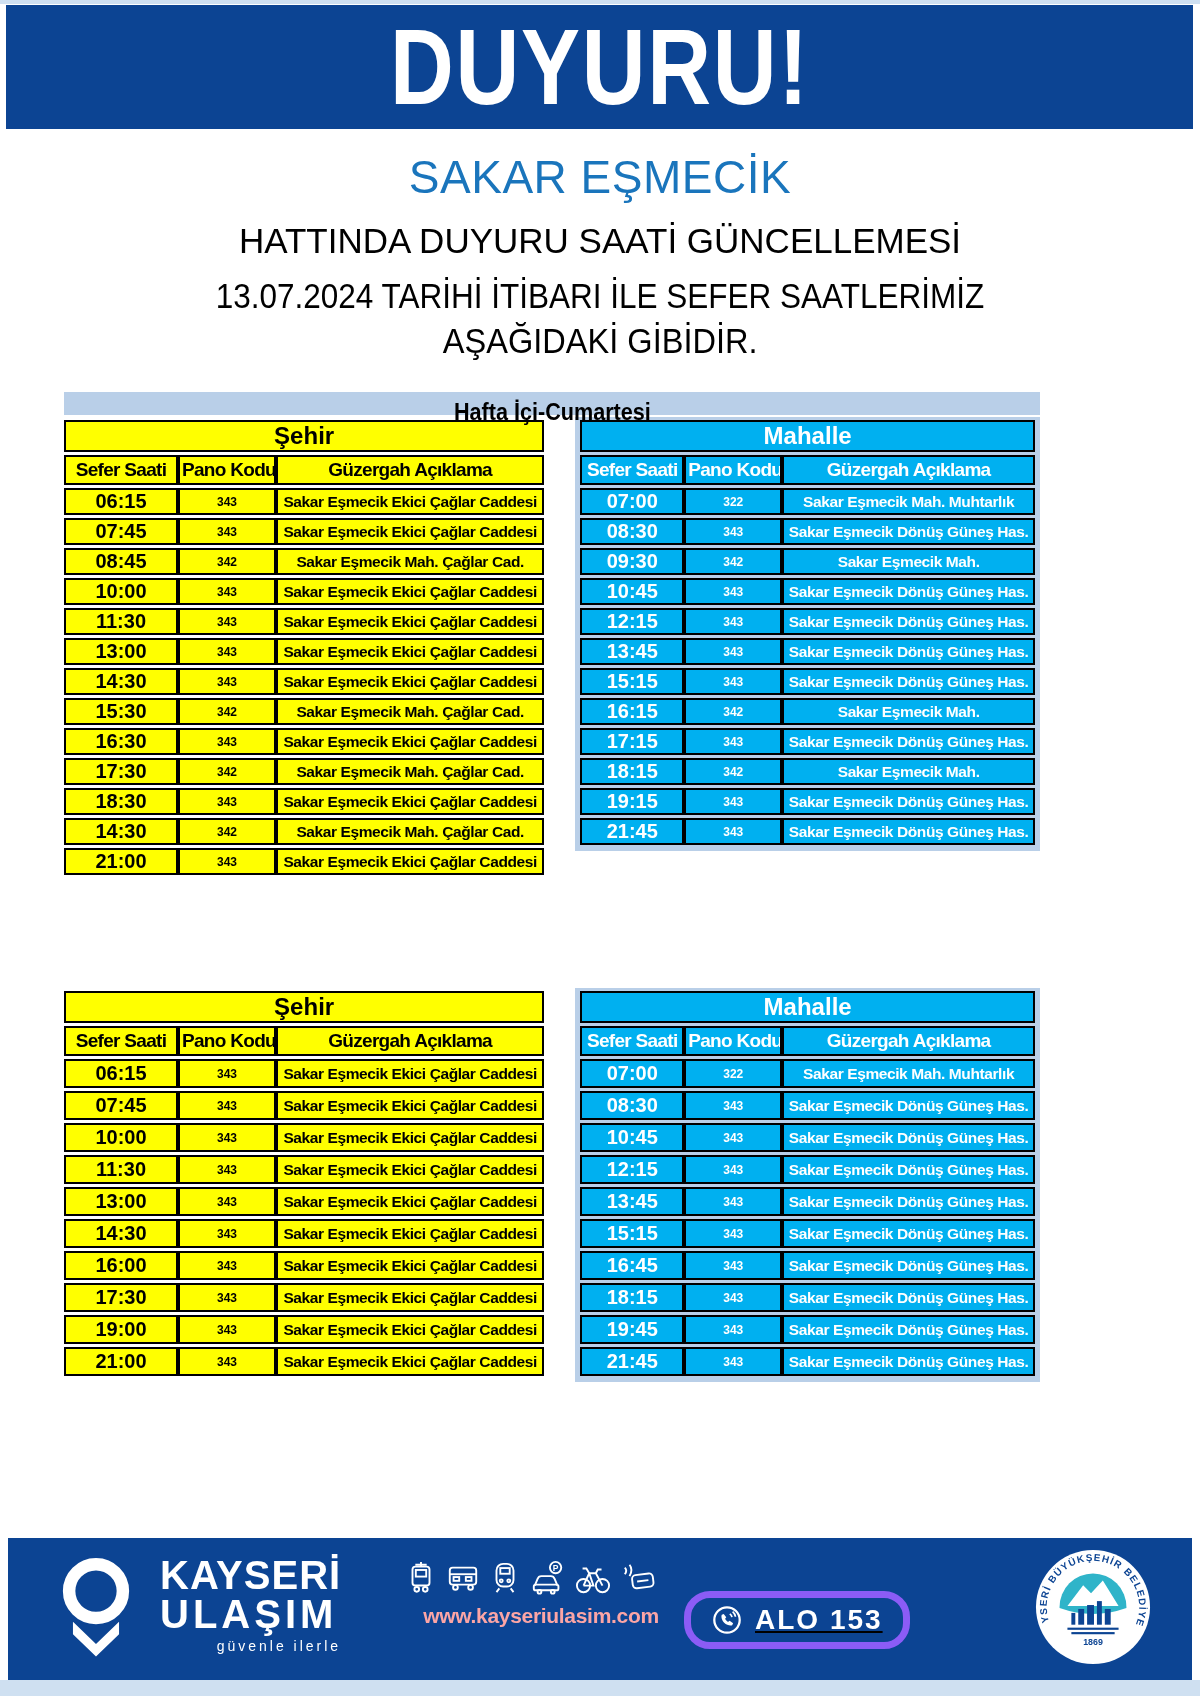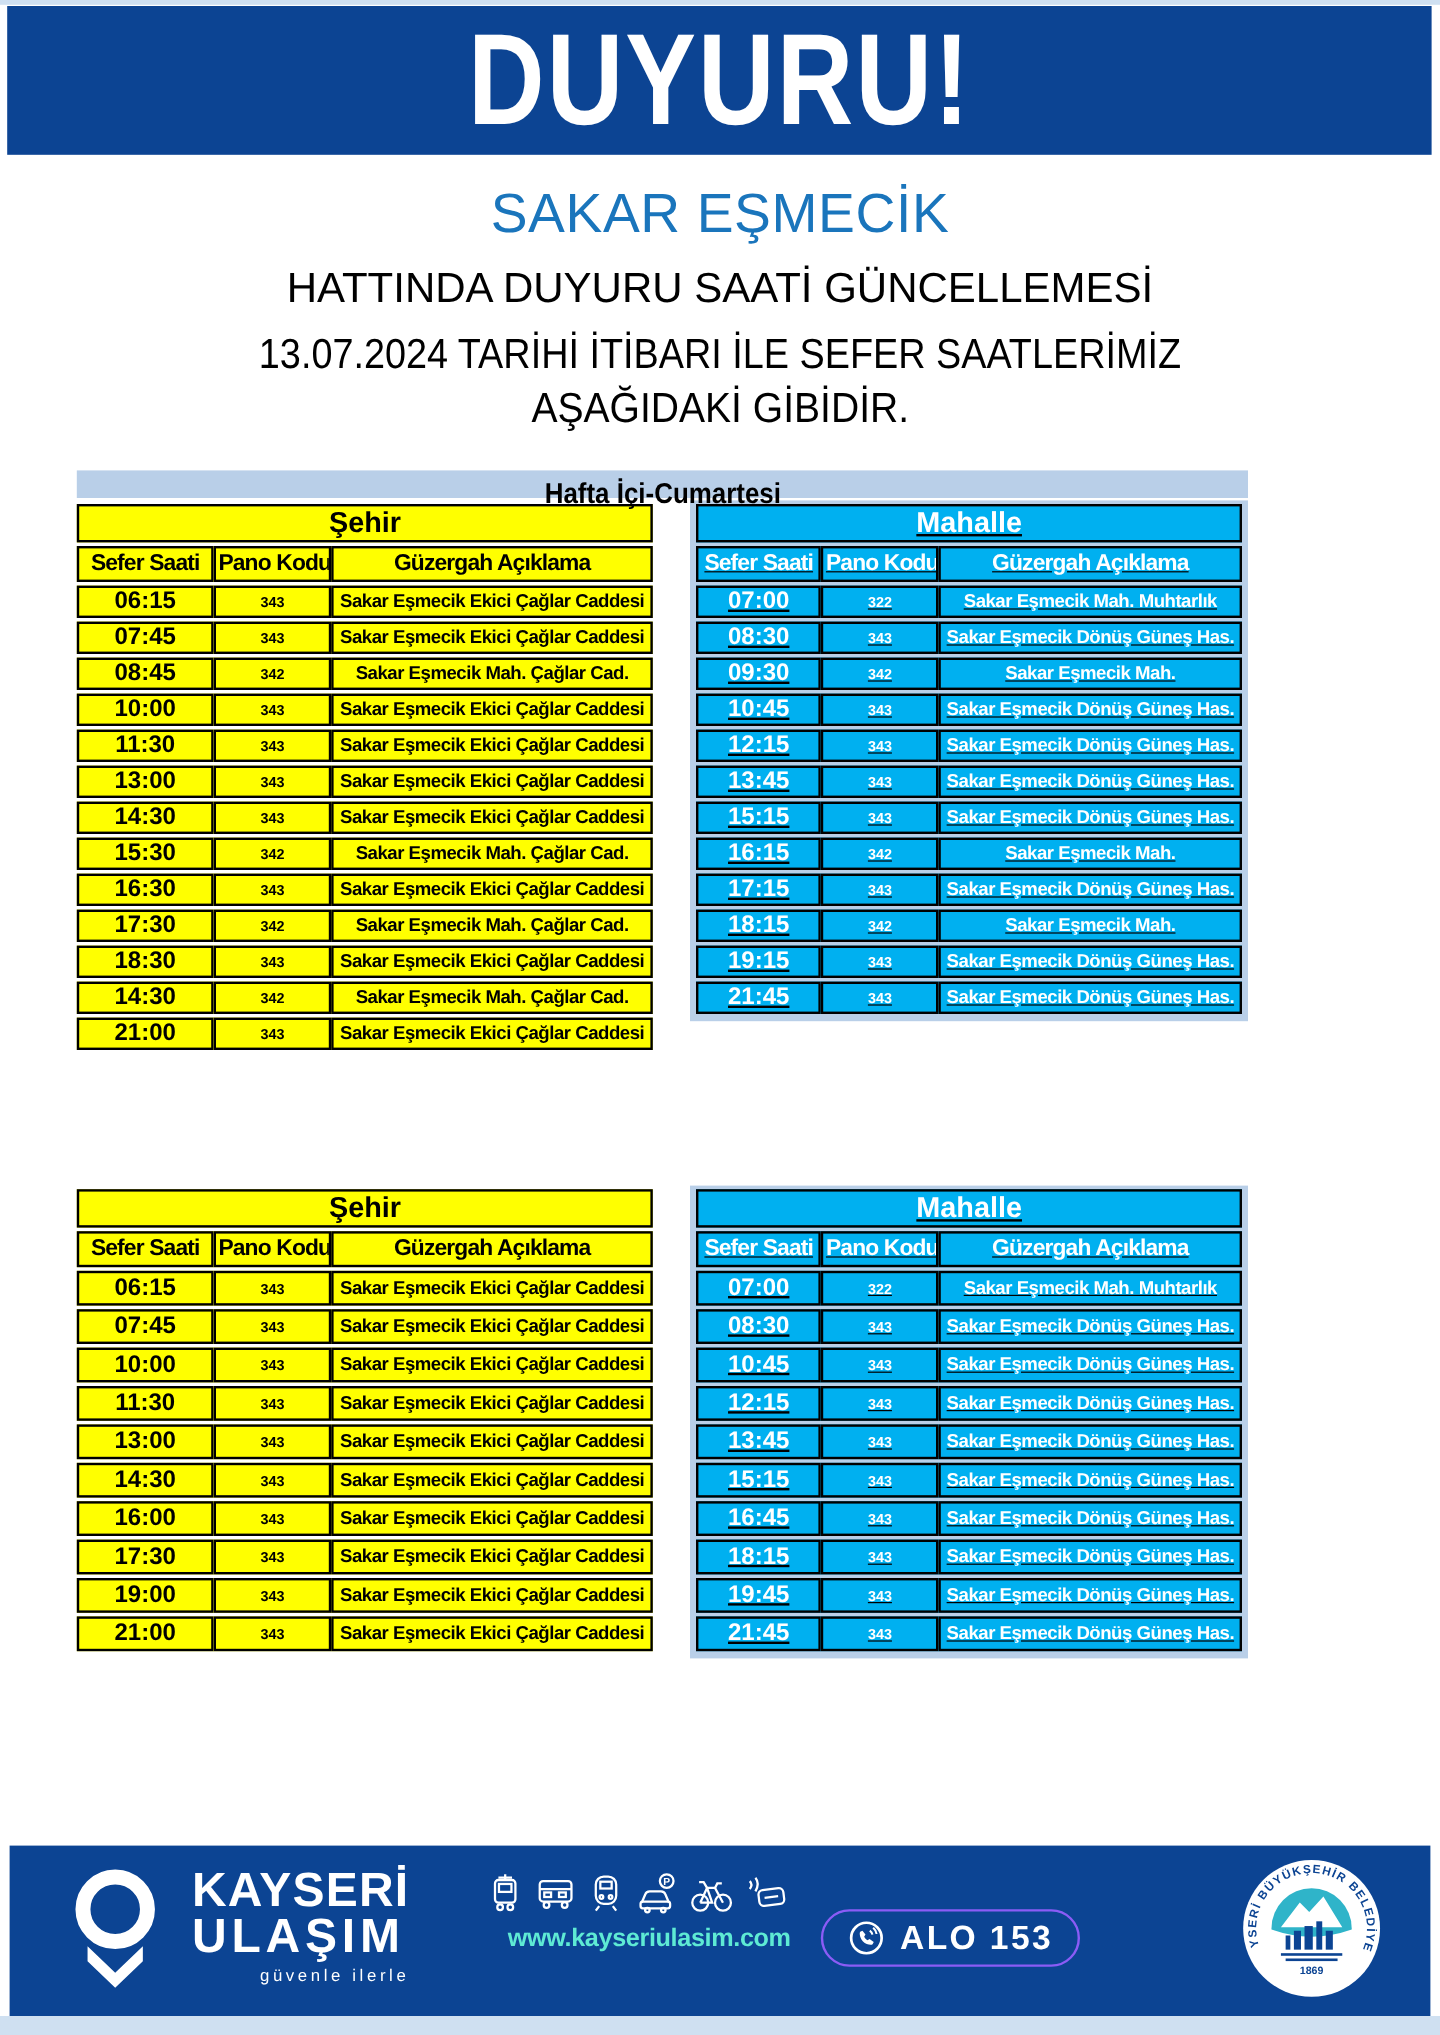--- a/index.html
+++ b/index.html
@@ -25,21 +25,21 @@
   .schedule{position:absolute;left:64px;width:976px;}
   .sched-1{top:392px;}
   .sched-2{top:986px;}
   .period-band{height:23px;line-height:40px;background:#b9cfe8;text-align:center;
     font-weight:bold;font-size:24px;color:#000;}
   .period-band span{display:inline-block;transform:scaleX(0.9);transform-origin:center;}
   .tables{display:flex;gap:31px;margin-top:2px;align-items:flex-start;}
   table.sched-table{border-collapse:separate;border-spacing:0 3px;table-layout:fixed;}
   table.sehir{width:489px;}
   .mahalle-wrap{width:473px;background:#b9cfe8;padding:0 5px 3px 5px;box-sizing:border-box;}
-  table.mahalle{width:100%;text-decoration:underline;}
+  table.mahalle{width:100%;}
   .sched-table th,.sched-table td{
     border:2px solid #000;text-align:center;vertical-align:middle;
     font-weight:bold;padding:0 2px;overflow:hidden;white-space:nowrap;}
   table.sehir th,table.sehir td{background:#ffff00;color:#000;}
   table.mahalle th,table.mahalle td{background:#00b0f0;color:#fff;}
   .group-th{font-size:24px;height:28px;}
   .col-th{font-size:19px;height:26px;letter-spacing:-0.7px;}
   .sched-1 td{height:22px;}
   .sched-2 td{height:25px;}
   td.c-time{font-size:20px;}
@@ -48,23 +48,23 @@
   
   .footer{position:absolute;top:1538px;left:8px;right:8px;height:142px;background:#0c4493;}
   .footer svg{display:block;}
   .pin-logo{position:absolute;left:40px;top:12px;}
   .brand{position:absolute;left:152px;top:18px;color:#fff;}
   .brand-l1{font-size:40px;font-weight:bold;line-height:39px;letter-spacing:1px;}
   .brand-l2{font-size:40px;font-weight:bold;line-height:39px;letter-spacing:4px;}
   .tagline{font-size:14px;letter-spacing:3px;text-align:right;margin-top:4px;color:#fff;}
   .transport{position:absolute;left:396px;top:22px;display:flex;gap:8px;}
   .website{position:absolute;left:388px;top:66px;width:290px;text-align:center;
-    color:#5eead4;font-weight:bold;font-size:21px;letter-spacing:-0.3px;}
-  .alo-pill{position:absolute;left:676px;top:53px;height:44px;border:2px solid #8b5cf6;
-    border-radius:26px;display:flex;align-items:center;gap:12px;padding:0 20px;}
+    color:#fca5a5;font-weight:bold;font-size:21px;letter-spacing:-0.3px;}
+  .alo-pill{position:absolute;left:676px;top:53px;height:44px;border:7px solid #8b5cf6;
+    border-radius:26px;display:flex;align-items:center;gap:12px;padding:0 20px;text-decoration:underline;}
   .alo-label{color:#fff;font-weight:bold;font-size:28px;letter-spacing:2px;}
   .seal{position:absolute;left:1026px;top:10px;}
   .bottom-strip{position:absolute;top:1680px;left:0;right:0;height:16px;background:#cfe0f1;}
 </style>
 </head>
 <body>
 
 <div class="top-strip"></div>
 
 <div class="banner">

